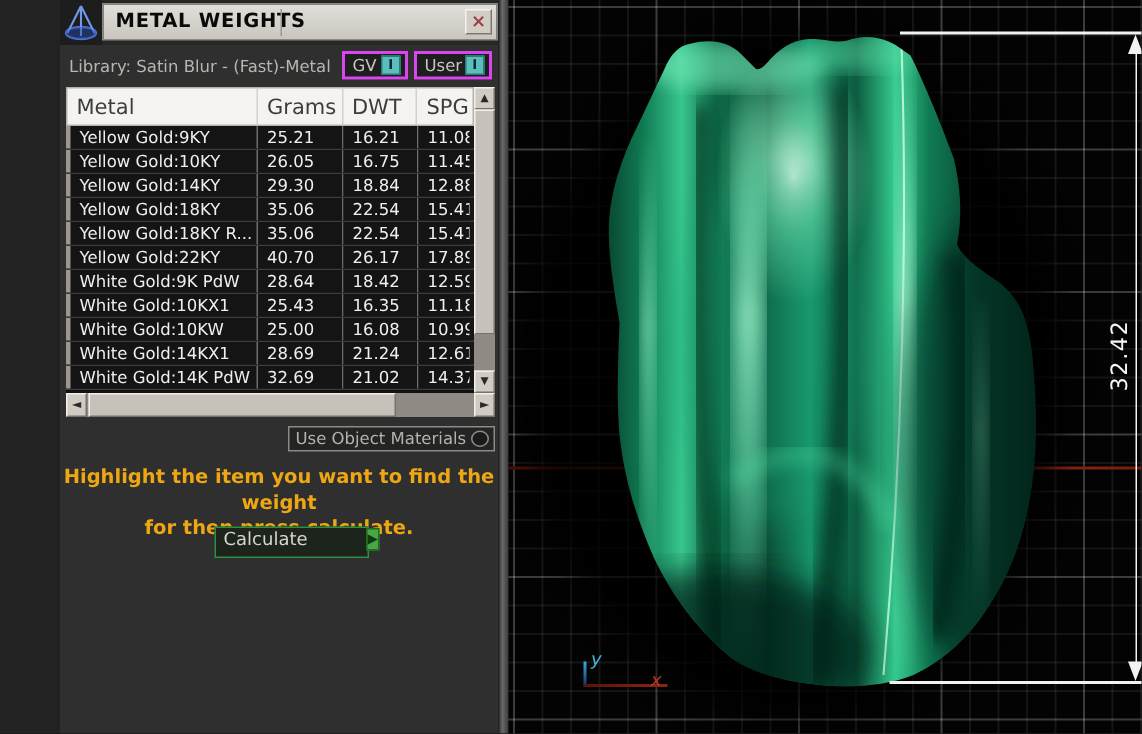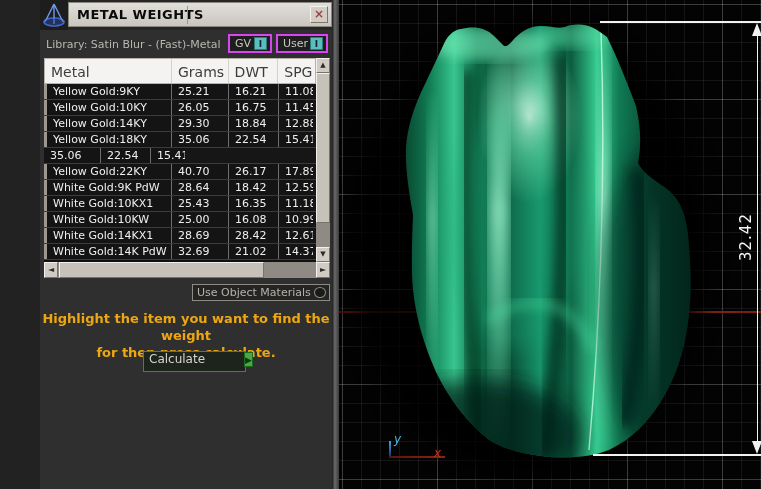--- a/index.html
+++ b/index.html
@@ -172,20 +172,21 @@
           <div class="td td-dwt">18.84</div>
           <div class="td td-spg">12.88</div>
         </div>
           <div class="trow">
           <div class="td td-metal">Yellow Gold:18KY</div>
           <div class="td td-grams">35.06</div>
           <div class="td td-dwt">22.54</div>
           <div class="td td-spg">15.41</div>
         </div>
           <div class="trow">
+          <div class="td td-metal">Yellow Gold:18KY R...</div>
           <div class="td td-grams">35.06</div>
           <div class="td td-dwt">22.54</div>
           <div class="td td-spg">15.41</div>
         </div>
           <div class="trow">
           <div class="td td-metal">Yellow Gold:22KY</div>
           <div class="td td-grams">40.70</div>
           <div class="td td-dwt">26.17</div>
           <div class="td td-spg">17.89</div>
         </div>
@@ -203,21 +204,21 @@
         </div>
           <div class="trow">
           <div class="td td-metal">White Gold:10KW</div>
           <div class="td td-grams">25.00</div>
           <div class="td td-dwt">16.08</div>
           <div class="td td-spg">10.99</div>
         </div>
           <div class="trow">
           <div class="td td-metal">White Gold:14KX1</div>
           <div class="td td-grams">28.69</div>
-          <div class="td td-dwt">28.42</div>
+          <div class="td td-dwt">21.24</div>
           <div class="td td-spg">12.61</div>
         </div>
           <div class="trow">
           <div class="td td-metal">White Gold:14K PdW</div>
           <div class="td td-grams">32.69</div>
           <div class="td td-dwt">21.02</div>
           <div class="td td-spg">14.37</div>
         </div>
         </div>
       <div id="vscroll">

